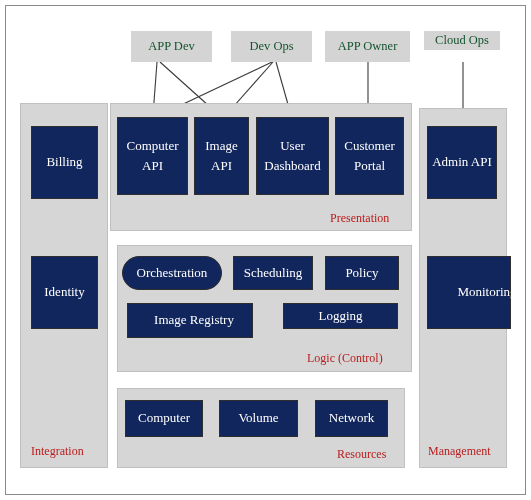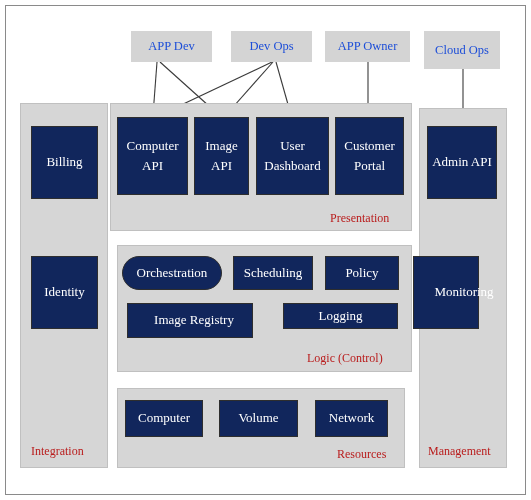--- a/index.html
+++ b/index.html
@@ -22,21 +22,21 @@
     top: 5px;
     width: 521px;
     height: 490px;
     border: 1px solid #8a8a8a;
     box-sizing: border-box;
     background: #ffffff;
   }
   .actor {
     position: absolute;
     background: #d4d4d4;
-    color: #1d4ed8;
+    color: #14532d;
     font-size: 12.5px;
     display: flex;
     align-items: center;
     justify-content: center;
     box-sizing: border-box;
     white-space: nowrap;
   }
   .panel {
     position: absolute;
     background: #d6d6d6;
@@ -100,39 +100,39 @@
   <div id="actor-layer">
       <div class="actor" style="left: 131px; top: 31px; width: 81px; height: 31px;">
         <span>APP Dev</span>
       </div>
       <div class="actor" style="left: 231px; top: 31px; width: 81px; height: 31px;">
         <span>Dev Ops</span>
       </div>
       <div class="actor" style="left: 325px; top: 31px; width: 85px; height: 31px;">
         <span>APP Owner</span>
       </div>
-      <div class="actor" style="left: 424px; top: 31px; width: 76px; height: 38px;">
+      <div class="actor" style="left: 424px; top: 31px; width: 76px; height: 19px;">
         <span>Cloud Ops</span>
       </div>
     </div>
   <div id="column-layer">
       <div class="panel" style="left: 20px; top: 103px; width: 88px; height: 365px;"></div>
       <div class="panel-label" style="left: 31px; top: 444px;">Integration</div>
       <div class="node" style="left: 31px; top: 126px; width: 67px; height: 73px;">
         <span>Billing</span>
       </div>
       <div class="node" style="left: 31px; top: 256px; width: 67px; height: 73px;">
         <span>Identity</span>
       </div>
       <div class="panel" style="left: 419px; top: 108px; width: 88px; height: 360px;"></div>
       <div class="panel-label" style="left: 428px; top: 444px;">Management</div>
       <div class="node" style="left: 427px; top: 126px; width: 70px; height: 73px;">
         <span>Admin API</span>
       </div>
-      <div class="node" style="left: 413px; top: 256px; width: 66px; height: 73px; padding-left: 36px;">
+      <div class="node" style="left: 427px; top: 256px; width: 84px; height: 73px; padding-left: 36px;">
         <span>Monitoring</span>
       </div>
     </div>
   <div id="layer-layer">
       <div class="panel" style="left: 110px; top: 103px; width: 302px; height: 128px;"></div>
       <div class="panel-label" style="left: 330px; top: 211px;">Presentation</div>
       <div class="node" style="left: 117px; top: 117px; width: 71px; height: 78px;">
         <span>Computer</span>
         <span class="l2">API</span>
       </div>

